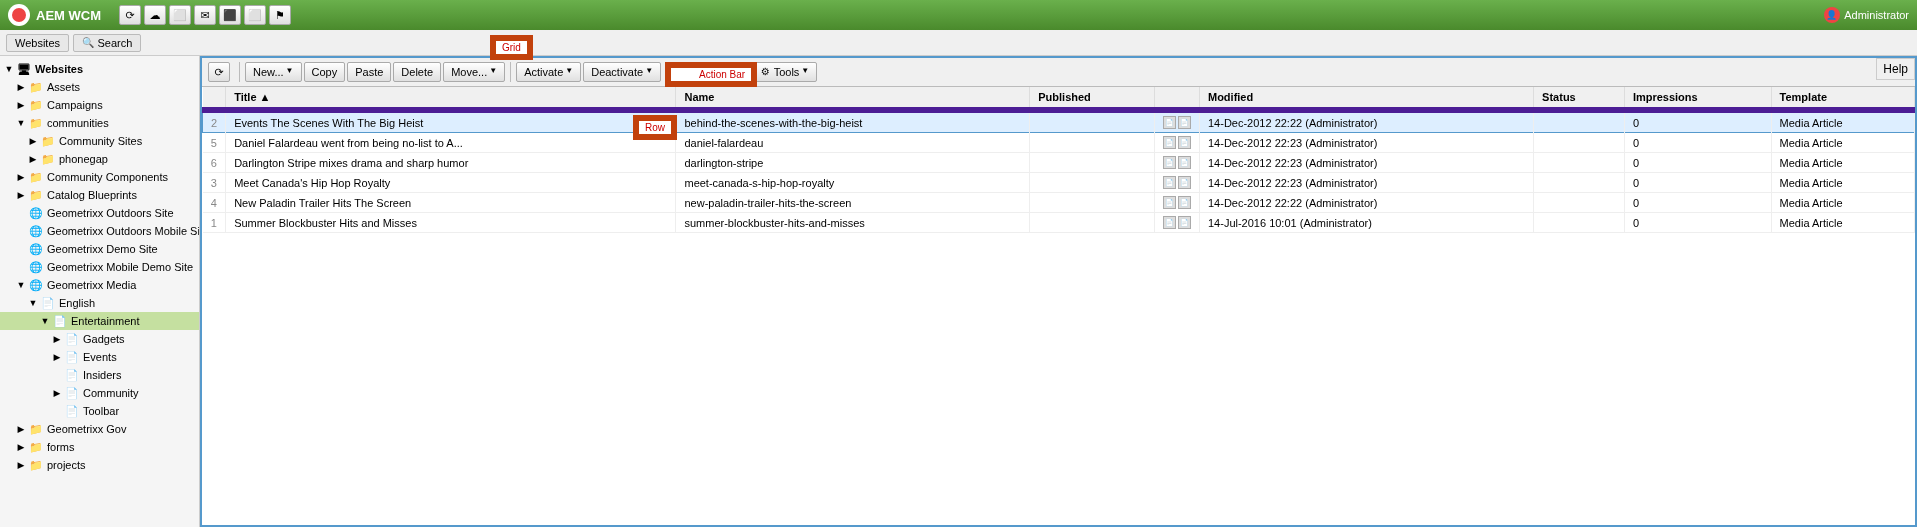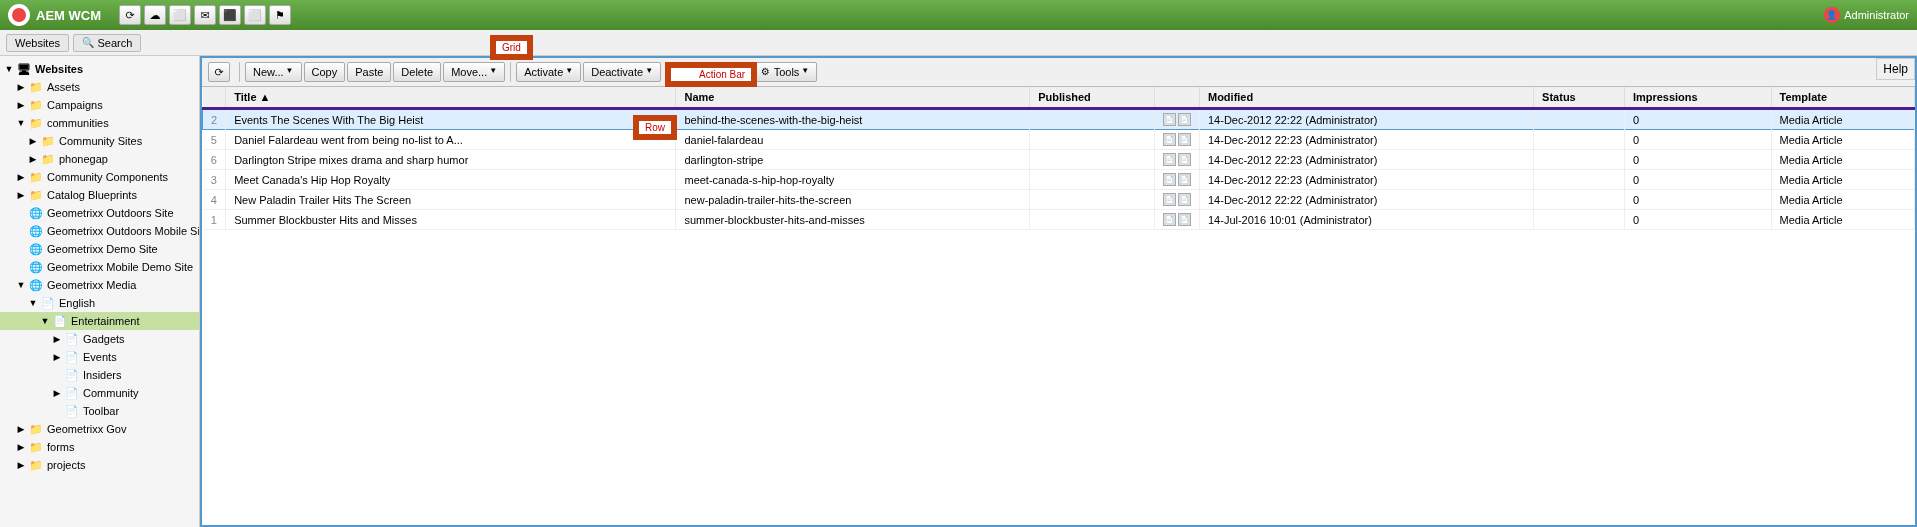--- a/index.html
+++ b/index.html
@@ -156,21 +156,21 @@
       flex: 1;
       overflow-y: auto;
     }
     table {
       width: 100%;
       border-collapse: collapse;
       font-size: 11px;
     }
     thead tr {
       background: #f0f0f0;
-      border-bottom: 3px solid #4c1d95;
+      border-bottom: 6px solid #4c1d95;
     }
     thead th {
       text-align: left;
       padding: 4px 8px;
       font-weight: bold;
       border-right: 1px solid #ddd;
       white-space: nowrap;
     }
     tbody tr {
       border-bottom: 1px solid #eee;

